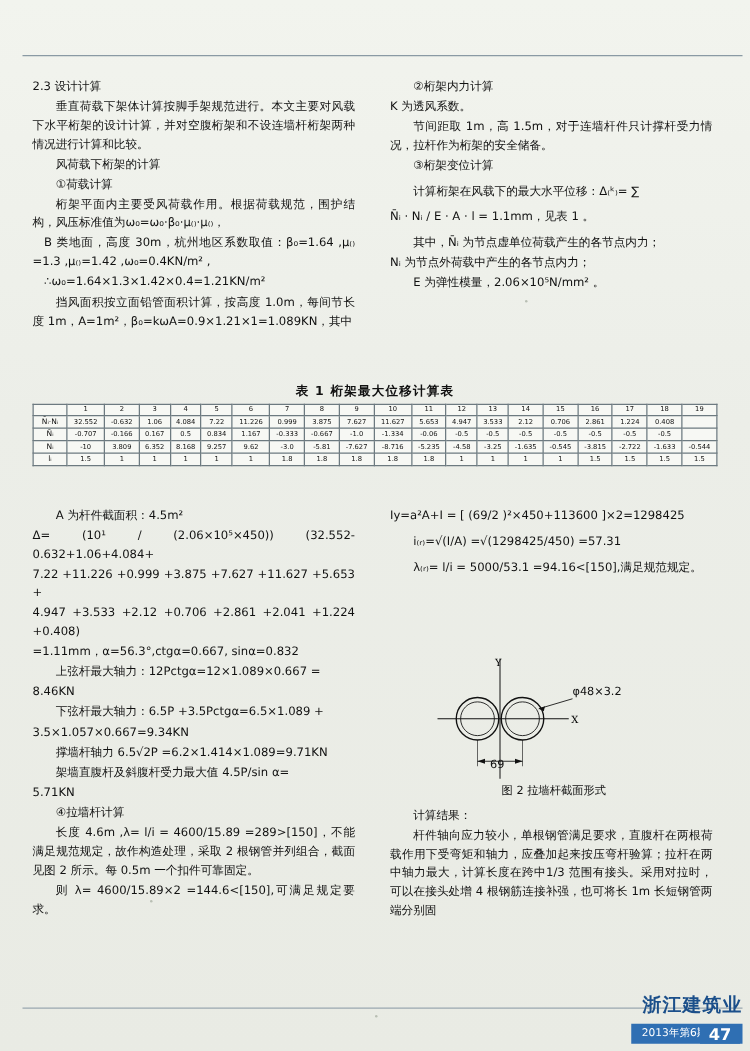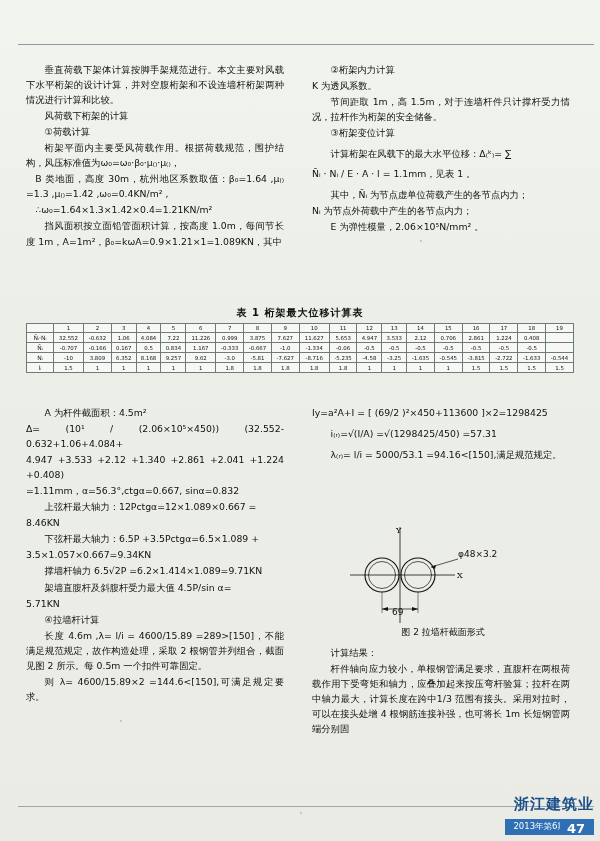--- a/index.html
+++ b/index.html
@@ -109,20 +109,21 @@
   .speck{position:absolute;width:2px;height:2px;background:#b9bfb4;border-radius:50%;}
 </style>
 </head>
 <body>
 
 <div class="page">
 
   <div class="rule"></div>
 
   <div class="col colL">
+    <p class="p noind">2.3 设计计算</p>
     <p class="p">垂直荷载下架体计算按脚手架规范进行。本文主要对风载下水平桁架的设计计算，并对空腹桁架和不设连墙杆桁架两种情况进行计算和比较。</p>
     <p class="p">风荷载下桁架的计算</p>
     <p class="p">①荷载计算</p>
     <p class="p">桁架平面内主要受风荷载作用。根据荷载规范，围护结构，风压标准值为ω₀=ω₀·β₀·μ₍₎·μ₍₎，</p>
     <p class="p ind1">B 类地面，高度 30m，杭州地区系数取值：β₀=1.64 ,μ₍₎=1.3 ,μ₍₎=1.42 ,ω₀=0.4KN/m² ,</p>
     <p class="p ind1">∴ω₀=1.64×1.3×1.42×0.4=1.21KN/m²</p>
     <p class="p">挡风面积按立面铅管面积计算，按高度 1.0m，每间节长度 1m，A=1m²，β₀=kωA=0.9×1.21×1=1.089KN，其中</p>
   </div>
 
   <div class="col colR">
@@ -253,21 +254,22 @@
           <td>1.5</td>
           <td>1.5</td>
         </tr>
       </tbody>
     </table>
   </div>
 
   <div class="col colL" style="top:405px">
     <p class="p">A 为杆件截面积：4.5m²</p>
     <p class="p noind">Δ= (10¹ / (2.06×10⁵×450))  (32.552-0.632+1.06+4.084+</p>
-    <p class="p noind">4.947 +3.533 +2.12 +1.340 +2.861 +2.041 +1.224 +0.408)</p>
+    <p class="p noind">7.22 +11.226 +0.999 +3.875 +7.627 +11.627 +5.653 +</p>
+    <p class="p noind">4.947 +3.533 +2.12 +0.706 +2.861 +2.041 +1.224 +0.408)</p>
     <p class="p noind">=1.11mm，α=56.3°,ctgα=0.667, sinα=0.832</p>
     <p class="p">上弦杆最大轴力：12Pctgα=12×1.089×0.667 =</p>
     <p class="p noind">8.46KN</p>
     <p class="p">下弦杆最大轴力：6.5P +3.5Pctgα=6.5×1.089 +</p>
     <p class="p noind">3.5×1.057×0.667=9.34KN</p>
     <p class="p">撑墙杆轴力 6.5√2P =6.2×1.414×1.089=9.71KN</p>
     <p class="p">架墙直腹杆及斜腹杆受力最大值 4.5P/sin α=</p>
     <p class="p noind">5.71KN</p>
     <p class="p">④拉墙杆计算</p>
     <p class="p">长度 4.6m ,λ= l/i = 4600/15.89 =289&gt;[150]，不能满足规范规定，故作构造处理，采取 2 根钢管并列组合，截面见图 2 所示。每 0.5m 一个扣件可靠固定。</p>

